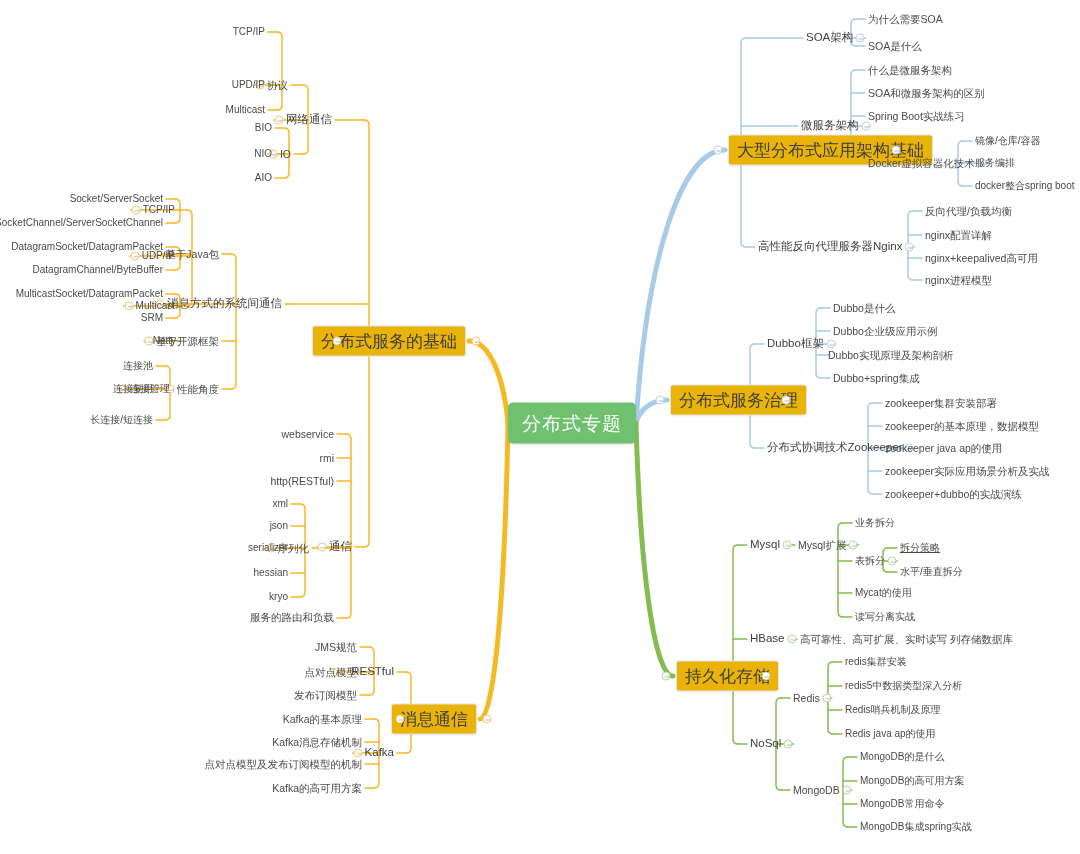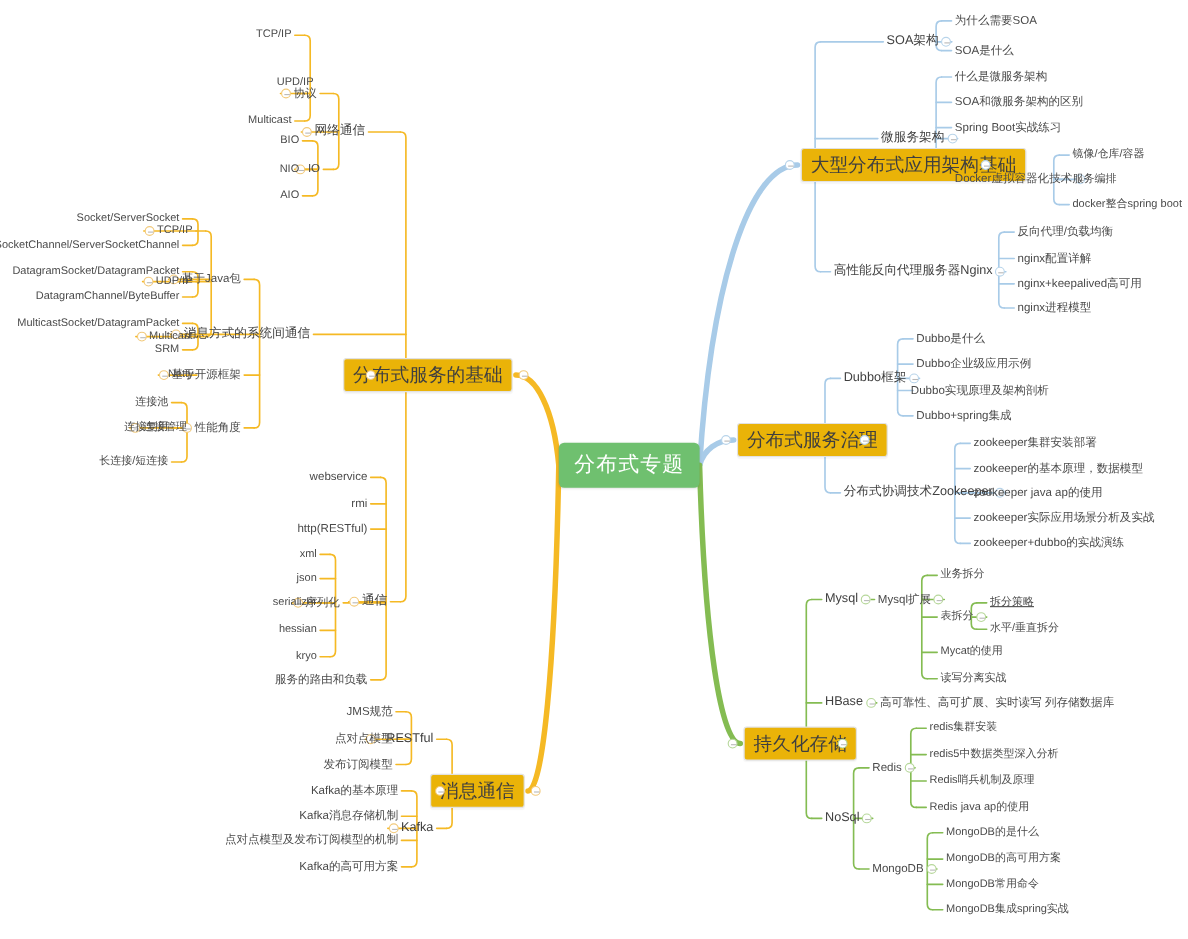--- a/index.html
+++ b/index.html
@@ -308,21 +308,21 @@
       <div class="node lvl4 anchor-l" style="left: 860px; top: 804px;">MongoDB常用命令</div>
       <div class="node lvl4 anchor-l" style="left: 860px; top: 827px;">MongoDB集成spring实战</div>
       <div class="collapser c-green" style="left: 666px; top: 676px;"></div>
       <div class="node lvl1 anchor-r" style="left: 466px; top: 341px;">分布式服务的基础</div>
       <div class="collapser c-orange" style="left: 337px; top: 341px;"></div>
       <div class="node lvl2 anchor-r" style="left: 332px; top: 120px;">网络通信</div>
       <div class="collapser c-orange" style="left: 279px; top: 120px;"></div>
       <div class="node lvl3 anchor-r" style="left: 288px; top: 85px;">协议</div>
       <div class="collapser c-orange" style="left: 260px; top: 85px;"></div>
       <div class="node lvl4 anchor-r" style="left: 265px; top: 32px;">TCP/IP</div>
-      <div class="node lvl4 anchor-r" style="left: 265px; top: 75px; margin-left: 20px;">UPD/IP</div>
+      <div class="node lvl4 anchor-r" style="left: 265px; top: 85px;">UPD/IP</div>
       <div class="node lvl4 anchor-r" style="left: 265px; top: 110px;">Multicast</div>
       <div class="node lvl3 anchor-r" style="left: 291px; top: 154px;">IO</div>
       <div class="collapser c-orange" style="left: 272.906px; top: 154px;"></div>
       <div class="node lvl4 anchor-r" style="left: 272px; top: 128px;">BIO</div>
       <div class="node lvl4 anchor-r" style="left: 272px; top: 154px;">NIO</div>
       <div class="node lvl4 anchor-r" style="left: 272px; top: 178px;">AIO</div>
       <div class="node lvl2 anchor-r" style="left: 282px; top: 304px;">消息方式的系统间通信</div>
       <div class="collapser c-orange" style="left: 160px; top: 304px;"></div>
       <div class="node lvl3 anchor-r" style="left: 219px; top: 254px;">基于Java包</div>
       <div class="collapser c-orange" style="left: 158.312px; top: 254px;"></div>
@@ -353,21 +353,21 @@
       <div class="node lvl3 anchor-r" style="left: 334px; top: 434px;">webservice</div>
       <div class="node lvl3 anchor-r" style="left: 334px; top: 458px;">rmi</div>
       <div class="node lvl3 anchor-r" style="left: 334px; top: 481px;">http(RESTful)</div>
       <div class="node lvl3 anchor-r" style="left: 309px; top: 548px;">序列化</div>
       <div class="collapser c-orange" style="left: 270.5px; top: 548px;"></div>
       <div class="node lvl4 anchor-r" style="left: 288px; top: 504px;">xml</div>
       <div class="node lvl4 anchor-r" style="left: 288px; top: 526px;">json</div>
       <div class="node lvl4 anchor-r" style="left: 288px; top: 548px;">serializer</div>
       <div class="node lvl4 anchor-r" style="left: 288px; top: 573px;">hessian</div>
       <div class="node lvl4 anchor-r" style="left: 288px; top: 597px;">kryo</div>
-      <div class="node lvl3 anchor-r" style="left: 334px; top: 618px;">服务的路由和负载</div>
+      <div class="node lvl3 anchor-r" style="left: 334px; top: 618px; font-family: Liberation Serif, serif;">服务的路由和负载</div>
       <div class="collapser c-orange" style="left: 476px; top: 341px;"></div>
       <div class="node lvl1 anchor-r" style="left: 477px; top: 719px;">消息通信</div>
       <div class="collapser c-orange" style="left: 400px; top: 719px;"></div>
       <div class="node lvl2 anchor-r" style="left: 394px; top: 672px;">RESTful</div>
       <div class="collapser c-orange" style="left: 337.156px; top: 672px;"></div>
       <div class="node lvl3 anchor-r" style="left: 357px; top: 647px;">JMS规范</div>
       <div class="node lvl3 anchor-r" style="left: 357px; top: 672px;">点对点模型</div>
       <div class="node lvl3 anchor-r" style="left: 357px; top: 695px;">发布订阅模型</div>
       <div class="node lvl2 anchor-r" style="left: 394px; top: 753px;">Kafka</div>
       <div class="collapser c-orange" style="left: 357.578px; top: 753px;"></div>

